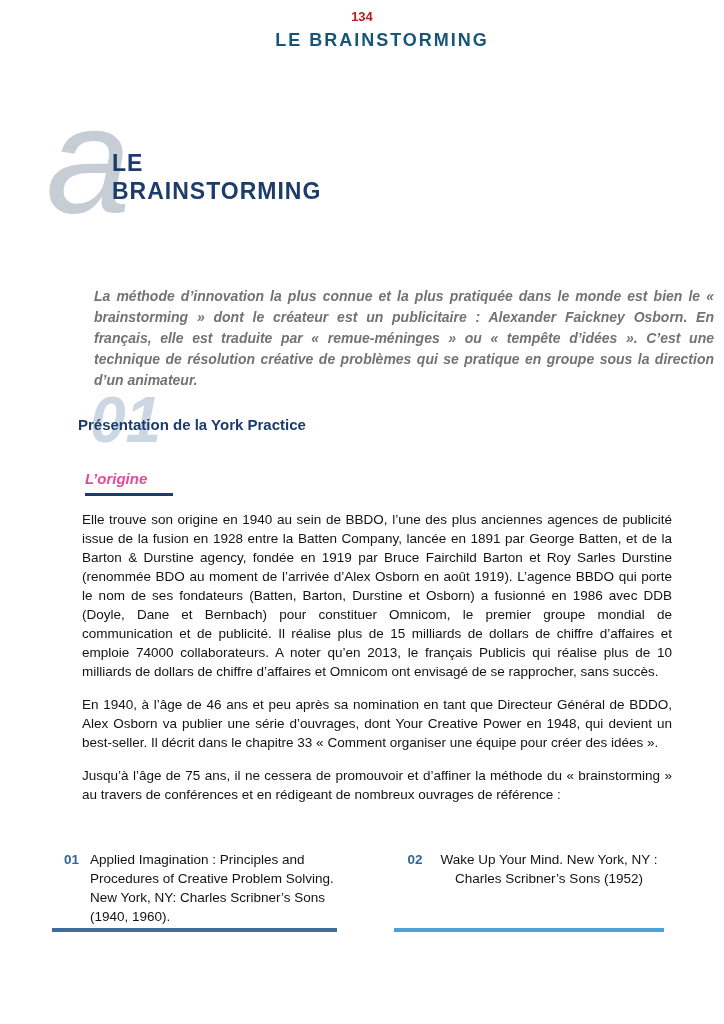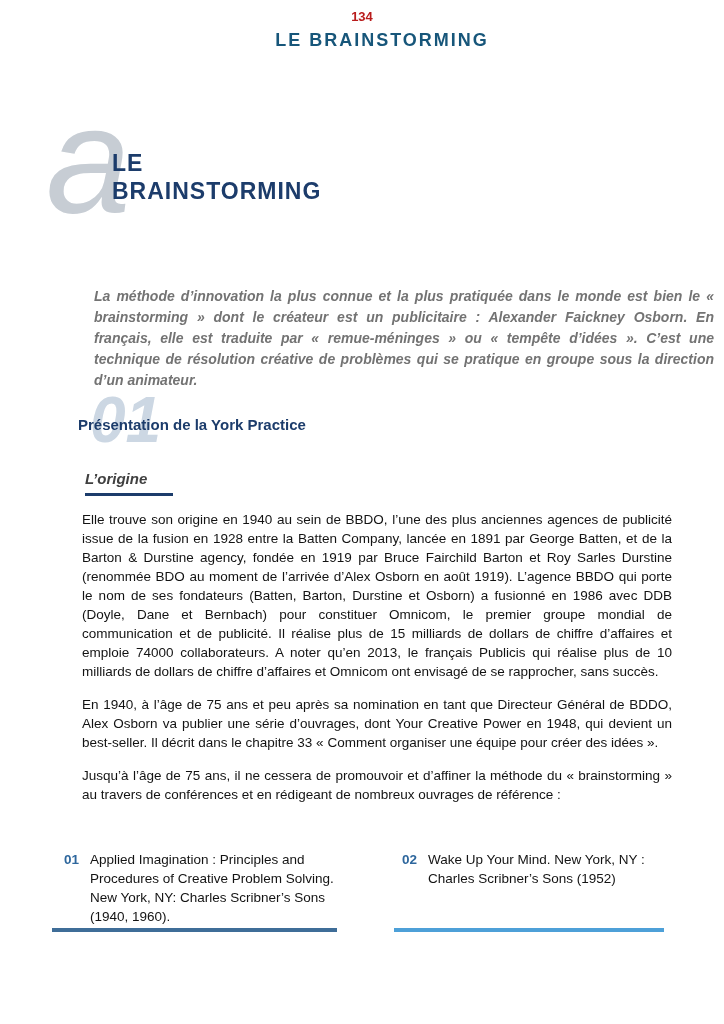--- a/index.html
+++ b/index.html
@@ -95,21 +95,21 @@
 
   
   .subsection {
     position: absolute;
     left: 85px; top: 470px;
   }
   .subsection-title {
     font-size: 15px;
     font-weight: bold;
     font-style: italic;
-    color: #404040;
+    color: #ec4899;
   }
   .subsection-underline {
     margin-top: 6px;
     width: 88px;
     height: 3px;
     background: #1c3c6b;
   }
 
   
   .body-text {
@@ -132,21 +132,21 @@
     left: 52px; top: 850px;
     width: 620px; height: 84px;
   }
   .reference {
     position: absolute;
     top: 0;
     display: flex;
     align-items: flex-start;
   }
   .reference.ref-1 { left: 12px; width: 276px; }
-  .reference.ref-2 { left: 350px; width: 268px; }
+  .reference.ref-2 { left: 350px; width: 268px; text-align: center; }
   .reference-number {
     flex: 0 0 26px;
     font-size: 13.5px;
     line-height: 19px;
     font-weight: bold;
     color: #2e679d;
   }
   .reference-text {
     flex: 1;
     font-size: 13.5px;
@@ -183,21 +183,21 @@
     <span class="section-title">Présentation de la York Practice</span>
   </div>
 
   <div class="subsection">
     <div class="subsection-title">L’origine</div>
     <div class="subsection-underline"></div>
   </div>
 
   <div class="body-text">
     <p>Elle trouve son origine en 1940 au sein de BBDO, l’une des plus anciennes agences de publicité issue de la fusion en 1928 entre la Batten Company, lancée en 1891 par George Batten, et de la Barton &amp; Durstine agency, fondée en 1919 par Bruce Fairchild Barton et Roy Sarles Durstine (renommée BDO au moment de l’arrivée d’Alex Osborn en août 1919).  L’agence BBDO qui porte le nom de ses fondateurs (Batten, Barton, Durstine et Osborn) a fusionné en 1986 avec DDB (Doyle, Dane et Bernbach) pour constituer Omnicom, le premier groupe mondial de communication et de publicité. Il réalise plus de 15 milliards de dollars de chiffre d’affaires et emploie 74000 collaborateurs. A noter qu’en 2013, le français Publicis qui réalise plus de 10 milliards de dollars de chiffre d’affaires et Omnicom ont envisagé de se rapprocher, sans succès.</p>
-    <p>En 1940, à l’âge de 75 ans et peu après sa nomination en tant que Directeur Général de BDDO, Alex Osborn va publier une série d’ouvrages, dont Your Creative Power en 1948, qui devient un best-seller. Il décrit dans le chapitre 33 « Comment organiser une équipe pour créer des idées ».</p>
+    <p>En 1940, à l’âge de 46 ans et peu après sa nomination en tant que Directeur Général de BDDO, Alex Osborn va publier une série d’ouvrages, dont Your Creative Power en 1948, qui devient un best-seller. Il décrit dans le chapitre 33 « Comment organiser une équipe pour créer des idées ».</p>
     <p>Jusqu’à l’âge de 75 ans, il ne cessera de promouvoir et d’affiner la méthode du « brainstorming » au travers de conférences et en rédigeant de nombreux ouvrages de référence :</p>
   </div>
 
   <div class="references">
     <div class="reference ref-1">
       <span class="reference-number">01</span>
       <span class="reference-text">Applied Imagination : Principles and Procedures of Creative Problem Solving. New York, NY: Charles Scribner’s Sons (1940, 1960).</span>
     </div>
     <div class="reference ref-2">
       <span class="reference-number">02</span>

